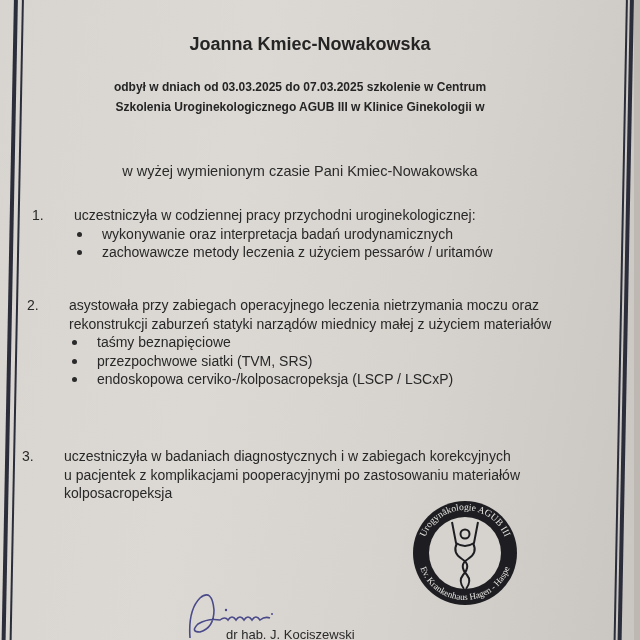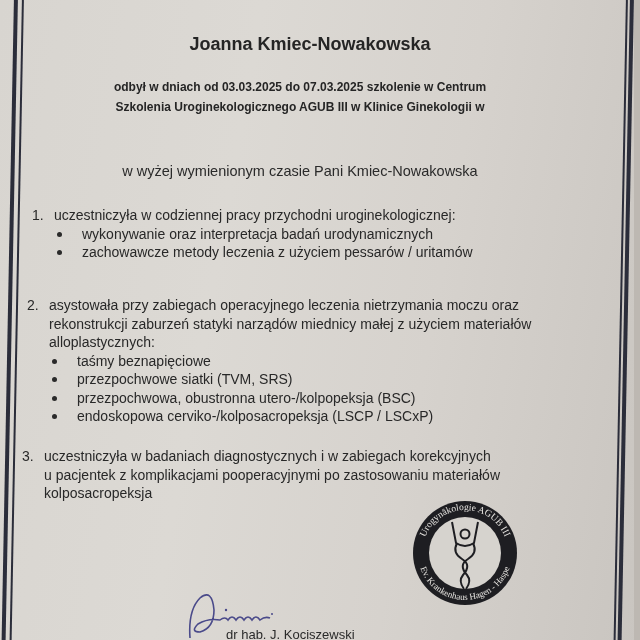--- a/index.html
+++ b/index.html
@@ -34,21 +34,21 @@
     position: absolute; top: 77px; left: 40px; width: 520px; text-align: center;
     font-weight: bold; font-size: 12px; line-height: 20px; color: #252525;
   }
   .intro-line { display: block; white-space: nowrap; }
   .subintro {
     position: absolute; top: 163px; left: 0; width: 640px; text-align: center;
     font-size: 14.5px; color: #2a2a2a; margin-left: -20px;
   }
   .section { position: absolute; font-size: 14px; line-height: 18.5px; color: #282828; }
   .section .num { position: absolute; left: 0; top: 0; }
-  .section .body { position: absolute; left: 22px; top: 0; white-space: nowrap; }
+  .section .body { position: absolute; left: 42px; top: 0; white-space: nowrap; }
   .bullets { list-style: none; margin: 0; padding: 0; }
   .bullets li { position: relative; padding-left: 28px; white-space: nowrap; }
   .bullets li::before {
     content: ""; position: absolute; left: 3px; top: 7px; width: 5px; height: 5px;
     border-radius: 50%; background: #2a2a2a;
   }
   .s1 { top: 206px; left: 32px; width: 560px; height: 80px; }
   .s2 { top: 296px; left: 27px; width: 570px; height: 140px; }
   .s3 { top: 447px; left: 22px; width: 560px; height: 60px; }
   .seal {
@@ -84,25 +84,23 @@
       <li>zachowawcze metody leczenia z użyciem pessarów / uritamów</li>
     </ul>
   </div>
 </div>
 
 <div class="section s2">
   <span class="num">2.</span>
   <div class="body">
     <div>asystowała przy zabiegach operacyjnego leczenia nietrzymania moczu oraz</div>
     <div>rekonstrukcji zaburzeń statyki narządów miednicy małej z użyciem materiałów</div>
-    <div>alloplastycznych:</div>
     <ul class="bullets">
       <li>taśmy beznapięciowe</li>
       <li>przezpochwowe siatki (TVM, SRS)</li>
-      <li>przezpochwowa, obustronna utero-/kolpopeksja (BSC)</li>
       <li>endoskopowa cerviko-/kolposacropeksja (LSCP / LSCxP)</li>
     </ul>
   </div>
 </div>
 
 <div class="section s3">
   <span class="num">3.</span>
   <div class="body">
     <div>uczestniczyła w badaniach diagnostycznych i w zabiegach korekcyjnych</div>
     <div>u pacjentek z komplikacjami pooperacyjnymi po zastosowaniu materiałów</div>

